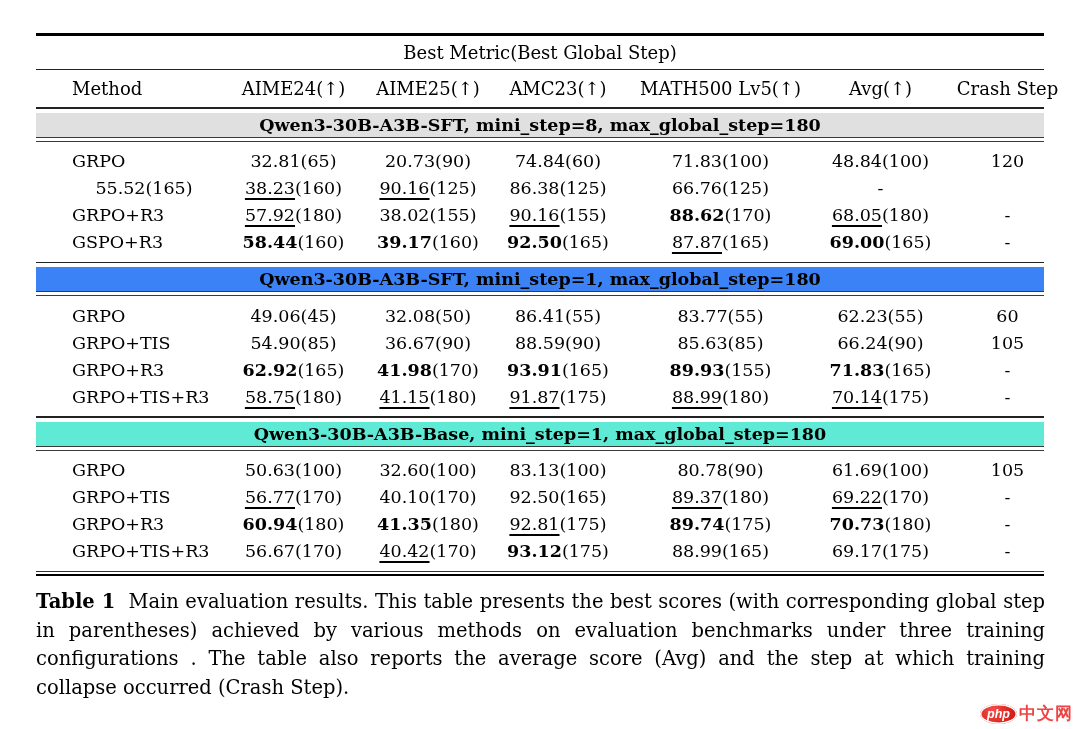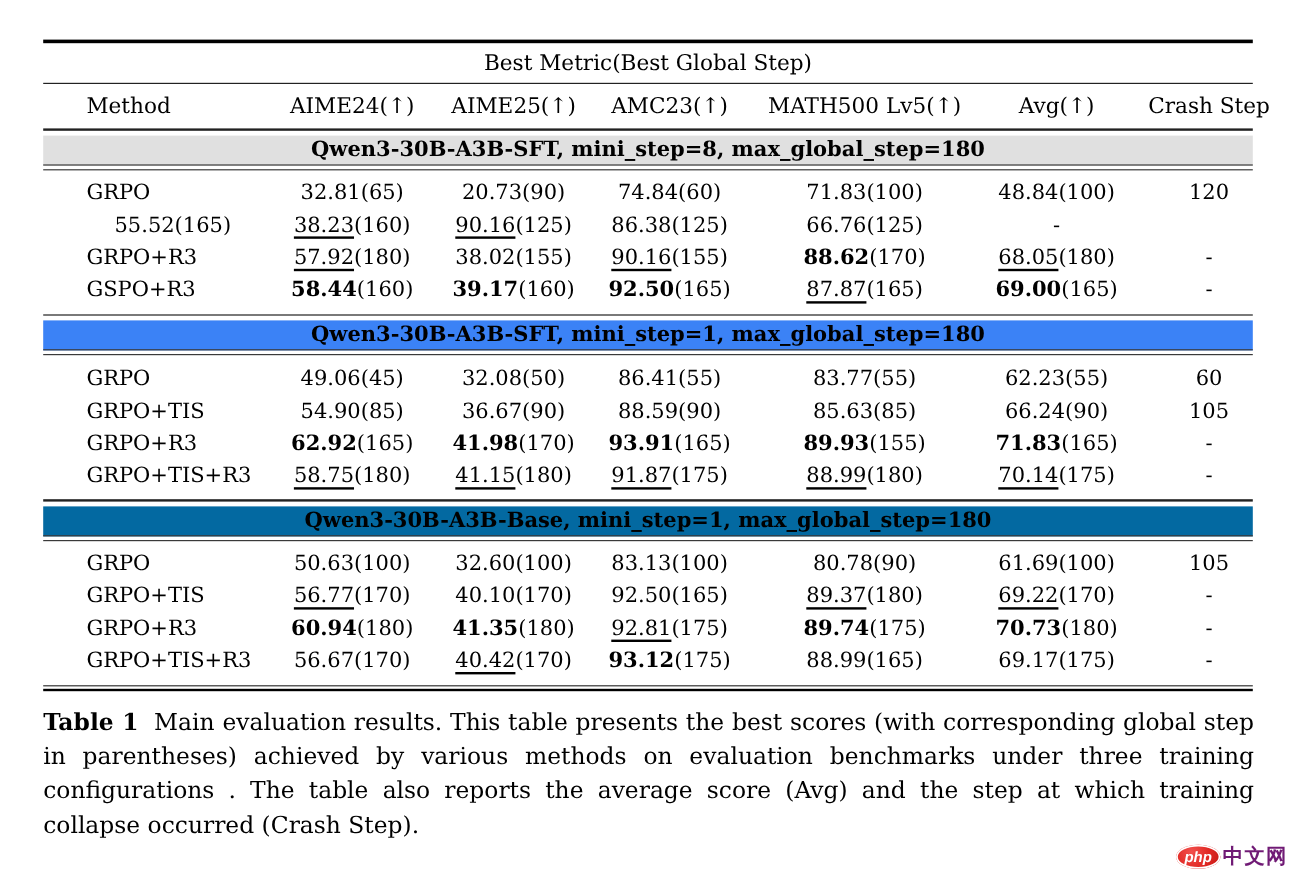--- a/index.html
+++ b/index.html
@@ -62,21 +62,21 @@
   }
   .wm-badge{
     display:inline-flex;align-items:center;justify-content:center;
     width:37px;height:20px;border-radius:50%;
     background:radial-gradient(circle at 35% 30%,#f2504d 0%,#e02621 55%,#c01713 100%);
     color:#ffffff;font-weight:700;font-style:italic;font-size:12.5px;
     box-shadow:0 0 0 1.5px #ffffff inset;
     text-align:right;
   }
   .wm-text{
-    font-size:17px;font-weight:700;color:#701a75;letter-spacing:1px;
+    font-size:17px;font-weight:700;color:#ef4444;letter-spacing:1px;
     text-shadow:-1px 0 #fff,1px 0 #fff,0 -1px #fff,0 1px #fff;
   }
 </style>
 </head>
 <body>
 
 <div class="page">
 
   <div class="paper-table">
     <div class="rule rule-top"></div>
@@ -172,21 +172,21 @@
             <div class="cell"><span class="score underline">58.75</span><span class="step">(180)</span></div>
             <div class="cell"><span class="score underline">41.15</span><span class="step">(180)</span></div>
             <div class="cell"><span class="score underline">91.87</span><span class="step">(175)</span></div>
             <div class="cell"><span class="score underline">88.99</span><span class="step">(180)</span></div>
             <div class="cell"><span class="score underline">70.14</span><span class="step">(175)</span></div>
             <div class="cell">-</div>
           </div>
         </div>
         <div class="rule rule-mid"></div>
         <div class="gap4"></div>
-        <div class="band" style="background: #0369a1;">Qwen3-30B-A3B-Base, mini_step=1, max_global_step=180</div>
+        <div class="band" style="background: #5eead4;">Qwen3-30B-A3B-Base, mini_step=1, max_global_step=180</div>
         <div class="gap3"></div>
         <div class="rule rule-thin"></div>
         <div class="rows">
           <div class="grid data-row">
             <div class="cell left">GRPO</div>
             <div class="cell"><span class="score plain">50.63</span><span class="step">(100)</span></div>
             <div class="cell"><span class="score plain">32.60</span><span class="step">(100)</span></div>
             <div class="cell"><span class="score plain">83.13</span><span class="step">(100)</span></div>
             <div class="cell"><span class="score plain">80.78</span><span class="step">(90)</span></div>
             <div class="cell"><span class="score plain">61.69</span><span class="step">(100)</span></div>

